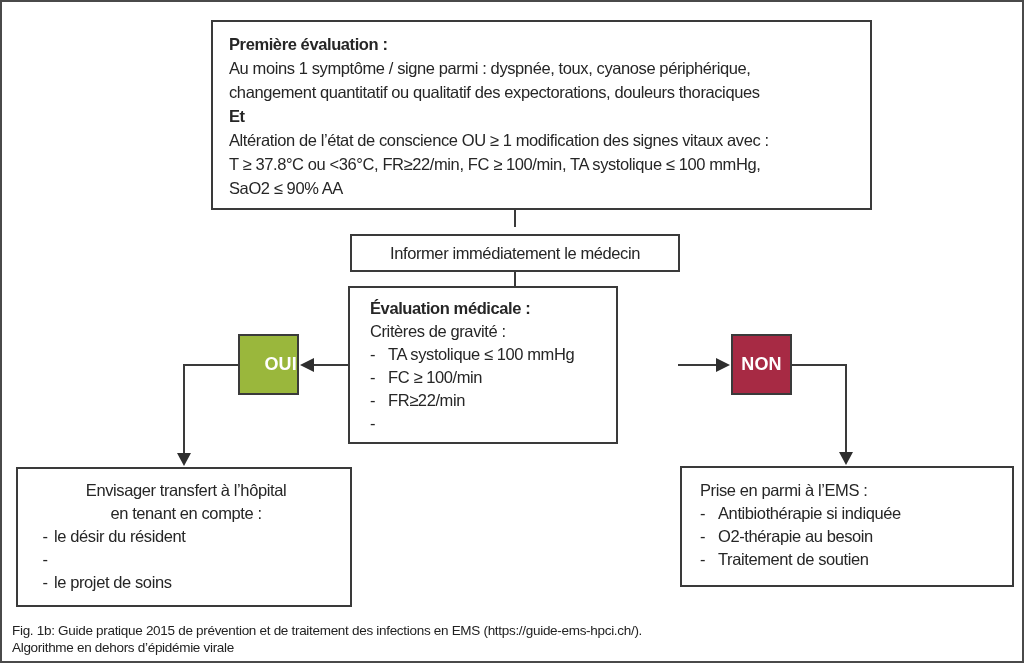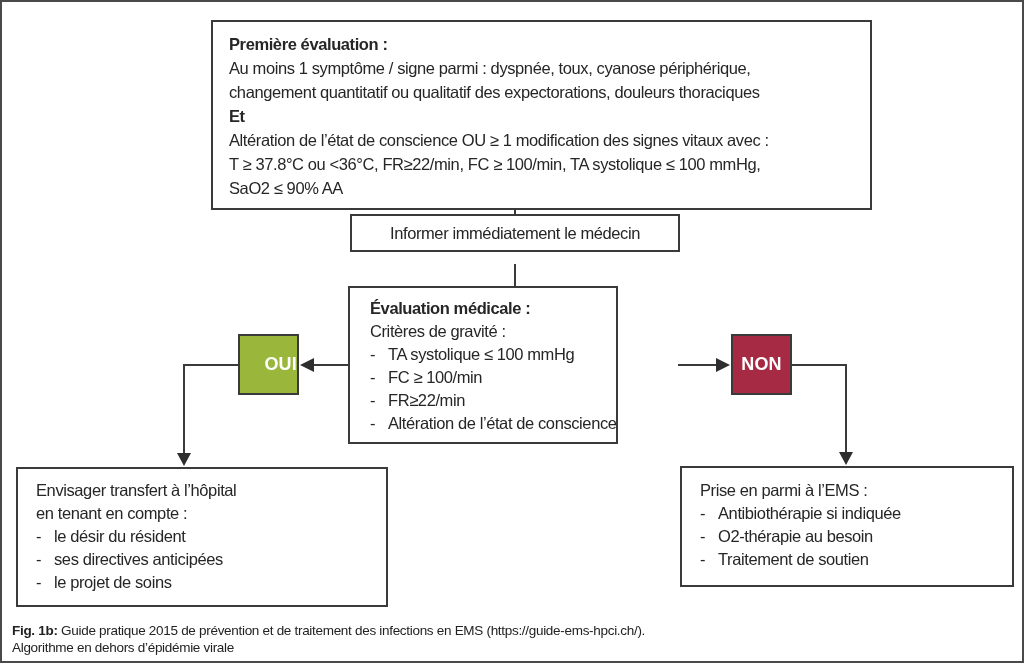--- a/index.html
+++ b/index.html
@@ -46,25 +46,25 @@
     position:absolute;left:10px;top:620px;
     font-size:13.5px;letter-spacing:-0.3px;line-height:17px;
     color:#222;
   }
   svg.connectors{position:absolute;left:0;top:0;pointer-events:none;}
   svg.connectors line{stroke:var(--line);stroke-width:2;}
   svg.connectors polygon{fill:#2e2e2e;}
 
   
   #first-eval{left:182px;top:18px;width:661px;height:190px;padding:10px 16px;margin-left:27px;}
-  #inform{left:348px;top:212px;width:330px;height:38px;display:flex;align-items:center;justify-content:center;}
+  #inform{left:348px;top:232px;width:330px;height:38px;display:flex;align-items:center;justify-content:center;}
   #medical-eval{left:346px;top:284px;width:270px;height:158px;padding:9px 14px 9px 20px;line-height:23px;}
   #yes-box{left:236px;top:332px;}
   #no-box{left:729px;top:332px;}
-  #transfer{left:14px;top:465px;width:372px;height:140px;padding:10px 14px 10px 18px;line-height:23px;}
+  #transfer{left:14px;top:465px;width:336px;height:140px;padding:10px 14px 10px 18px;line-height:23px;text-align:center;}
   #ems-care{left:678px;top:464px;width:334px;height:121px;padding:11px 14px 11px 18px;line-height:23px;}
 </style>
 </head>
 <body>
 
 <div class="page">
 
   <svg class="connectors" width="1024" height="663" viewBox="0 0 1024 663">
 
     <line x1="513" y1="208" x2="513" y2="225"></line>
@@ -110,42 +110,40 @@
     <div class="li">
       <span class="dash">-</span>
       <span>FC ≥ 100/min</span>
     </div>
     <div class="li">
       <span class="dash">-</span>
       <span>FR≥22/min</span>
     </div>
     <div class="li">
       <span class="dash">-</span>
-      <span>Altération de l’état de conscience</span>
     </div>
   </div>
 
   <div class="decision yes" id="yes-box">
     <span>OUI</span>
   </div>
 
   <div class="decision no" id="no-box">
     <span>NON</span>
   </div>
 
   <div class="box" id="transfer">
     <div>Envisager transfert à l’hôpital</div>
     <div>en tenant en compte :</div>
     <div class="li">
       <span class="dash">-</span>
       <span>le désir du résident</span>
     </div>
     <div class="li">
       <span class="dash">-</span>
-      <span>ses directives anticipées</span>
     </div>
     <div class="li">
       <span class="dash">-</span>
       <span>le projet de soins</span>
     </div>
   </div>
 
   <div class="box" id="ems-care">
     <div>Prise en parmi à l’EMS :</div>
     <div class="li">
@@ -156,17 +154,17 @@
       <span class="dash">-</span>
       <span>O2-thérapie au besoin</span>
     </div>
     <div class="li">
       <span class="dash">-</span>
       <span>Traitement de soutien</span>
     </div>
   </div>
 
   <div class="caption">
-    <div><span class="b" style="font-weight:bold">Fig. 1b:</span><span> Guide pratique 2015 de prévention et de traitement des infections en EMS (https://guide-ems-hpci.ch/).</span></div>
+    <div><span class="b" style="font-weight:normal">Fig. 1b:</span><span> Guide pratique 2015 de prévention et de traitement des infections en EMS (https://guide-ems-hpci.ch/).</span></div>
     <div>Algorithme en dehors d’épidémie virale</div>
   </div>
 
 </div>
 
 </body></html>

